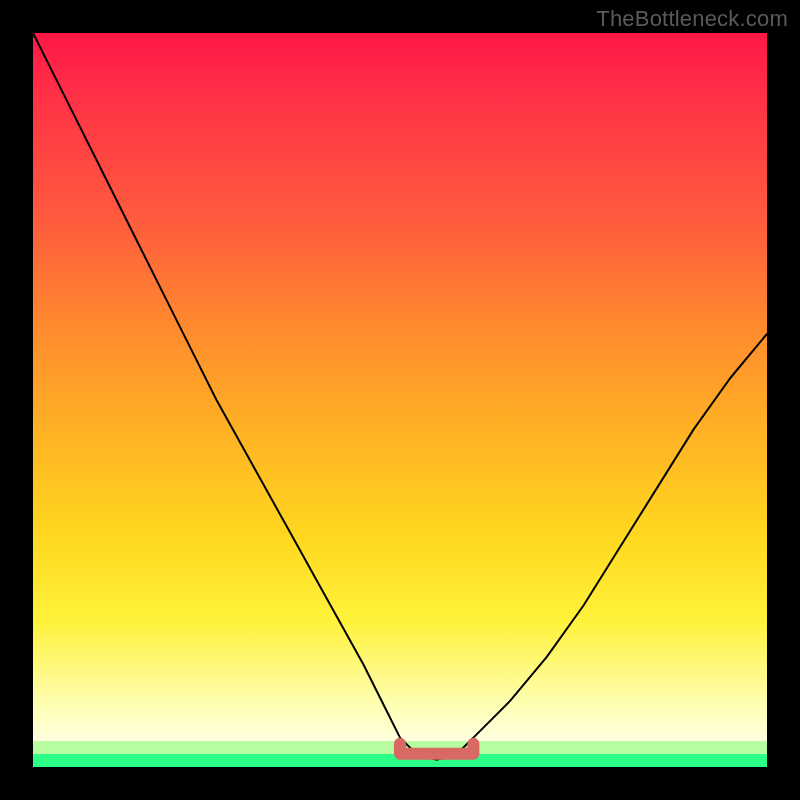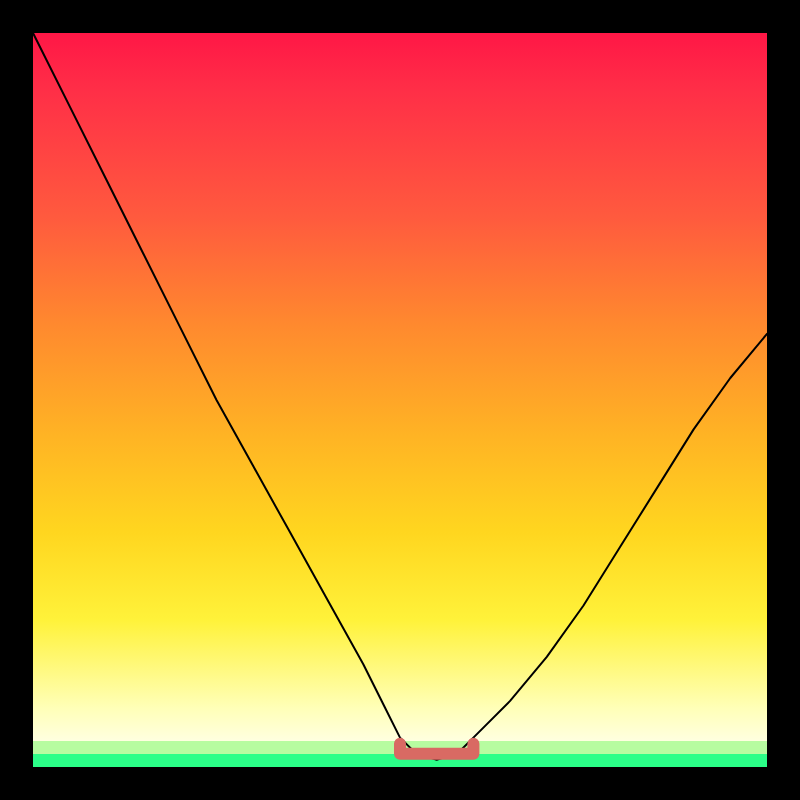--- a/index.html
+++ b/index.html
@@ -72,19 +72,20 @@
     stroke: #d96a63;
     stroke-width: 12;
     stroke-linecap: round;
     stroke-linejoin: round;
   }
 </style>
 </head>
 <body>
 
 <div class="frame">
+  <div class="watermark">TheBottleneck.com</div>
   <div class="plot-area">
     <svg class="curve" viewBox="0 0 734 734">
       <path class="curve-path" d="M0.0 0.0 L36.7 73.4 L73.4 146.8 L110.1 220.2 L146.8 293.6 L183.5 367.0 L220.2 433.1 L256.9 499.1 L293.6 565.2 L330.3 631.2 L352.3 675.3 L367.0 704.6 L381.7 719.3 L403.7 726.7 L425.7 719.3 L440.4 704.6 L477.1 667.9 L513.8 623.9 L550.5 572.5 L587.2 513.8 L623.9 455.1 L660.6 396.4 L697.3 345.0 L734.0 300.9"></path>
       <path class="trough-path" d="M367.0 710.7 L367.0 720.7 L440.4 720.7 L440.4 710.7"></path>
     </svg>
   </div>
 </div>
 
 </body></html>

